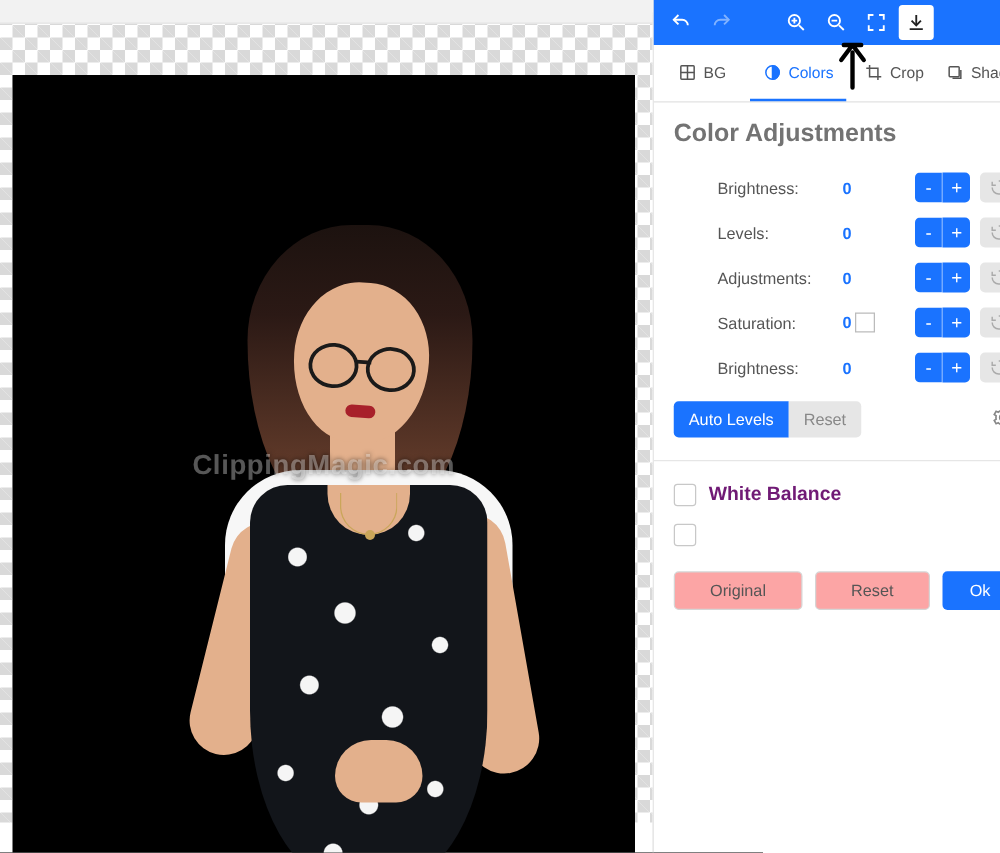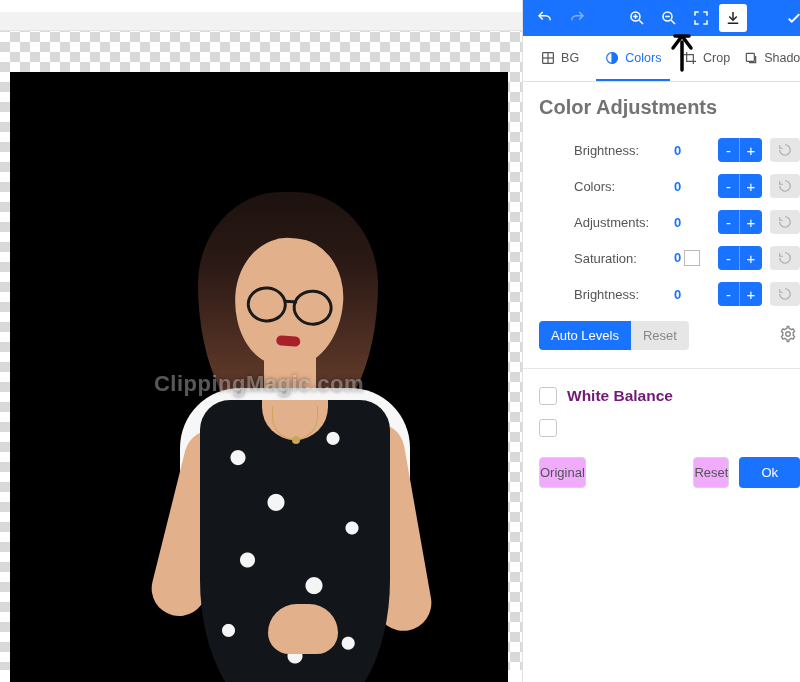--- a/index.html
+++ b/index.html
@@ -5,21 +5,21 @@
   * { box-sizing: border-box; margin: 0; padding: 0; }
   body { font-family: -apple-system, "Segoe UI", Arial, sans-serif; width: 800px; height: 682px; overflow: hidden; background: #fff; }
 
   .app { display: flex; width: 800px; height: 682px; }
 
   
   .canvas-area { flex: 0 0 522px; height: 658px; position: relative;
     background-image:
       linear-gradient(45deg,#d9d9d9 25%,transparent 25%,transparent 75%,#d9d9d9 75%,#d9d9d9),
       linear-gradient(45deg,#d9d9d9 25%,transparent 25%,transparent 75%,#d9d9d9 75%,#d9d9d9);
-    background-size: 20px 20px; background-position: 0 0,10px 10px; background-color:#fff;margin-top:12px; }
+    background-size: 20px 20px; background-position: 0 0,10px 10px; background-color:#fff; }
   .canvas-area::before{content:"";position:absolute;left:0;top:0;right:0;height:18px;background:#f2f2f2;border-bottom:1px solid #e4e4e4;}
   .preview { position:absolute; left:10px; top:60px; width:498px; height:624px; background:#000; overflow:hidden; }
 
   
   .figure{position:absolute;left:130px;top:120px;width:310px;height:520px;}
   .hair{position:absolute;left:58px;top:0;width:180px;height:240px;border-radius:90px 90px 80px 80px/100px 100px 160px 160px;background:linear-gradient(180deg,#1c120f 0%,#2b1915 30%,#5a3627 75%,#7a4a34 100%);}
   .face{position:absolute;left:95px;top:46px;width:108px;height:128px;border-radius:54px 54px 52px 52px/64px 64px 72px 72px;background:#e3b08c;transform:rotate(4deg);}
   .glass{position:absolute;top:50px;border:3px solid #1a1a1a;width:40px;height:36px;border-radius:50%;}
   .glass.l{left:12px;} .glass.r{left:58px;}
   .bridge{position:absolute;left:50px;top:62px;width:12px;height:3px;background:#1a1a1a;}
@@ -80,21 +80,21 @@
   .btn-ghost-attached{background:#e6e6e6;color:#888;border:none;border-radius:0 4px 4px 0;font-size:13px;padding:7px 12px;cursor:pointer;}
   .gear{margin-left:auto;width:24px;height:24px;border:none;background:none;color:#888;cursor:pointer;}
   .gear svg{width:18px;height:18px;}
 
   hr.sep{border:none;border-top:1px solid #e6e6e6;margin:18px -16px;}
 
   .check-row{display:flex;align-items:center;gap:10px;font-size:15.5px;font-weight:600;color:#701a75;margin:14px 0;}
   .chk{width:18px;height:18px;border:1.5px solid #c8c8c8;border-radius:3px;cursor:pointer;}
 
   .footer-row{display:flex;gap:10px;margin-top:20px;}
-  .btn-outline{background:#f0abfc;border:1px solid #d5d5d5;color:#555;border-radius:4px;font-size:13px;padding:7px 0;cursor:pointer;}
+  .btn-outline{background:#fca5a5;border:1px solid #d5d5d5;color:#555;border-radius:4px;font-size:13px;padding:7px 28px;cursor:pointer;}
   .btn-outline.mid{margin-left:auto;}
   .btn-ok{background:#1a73ff;color:#fff;border:none;border-radius:4px;font-size:13px;padding:7px 22px;cursor:pointer;}
 
   
   .callout{position:absolute;left:142px;top:30px;width:34px;height:42px;pointer-events:none;}
   .callout svg{width:34px;height:42px;}
 </style>
 </head>
 <body>
 
@@ -224,21 +224,21 @@
         </div>
         <button class="reset-sm">
             <svg viewBox="0 0 24 24" fill="none" stroke="currentColor" stroke-width="2">
               <path d="M3 12a9 9 0 109-9"></path>
               <path d="M3 4v5h5"></path>
             </svg>
           </button>
       </div>
 
       <div class="ctrl-row">
-        <span class="ctrl-label">Colors:</span>
+        <span class="ctrl-label">Levels:</span>
         <span class="ctrl-val">0</span>
         <div class="stepper">
           <button class="step">-</button>
           <button class="step">+</button>
         </div>
         <button class="reset-sm">
             <svg viewBox="0 0 24 24" fill="none" stroke="currentColor" stroke-width="2">
               <path d="M3 12a9 9 0 109-9"></path>
               <path d="M3 4v5h5"></path>
             </svg>

